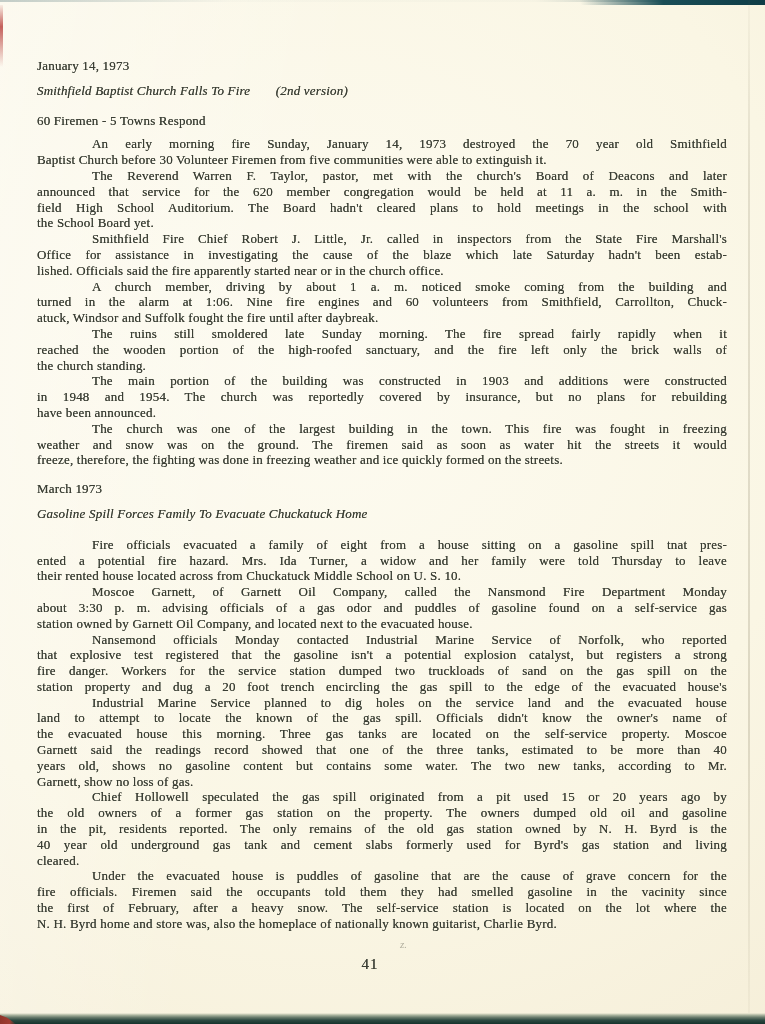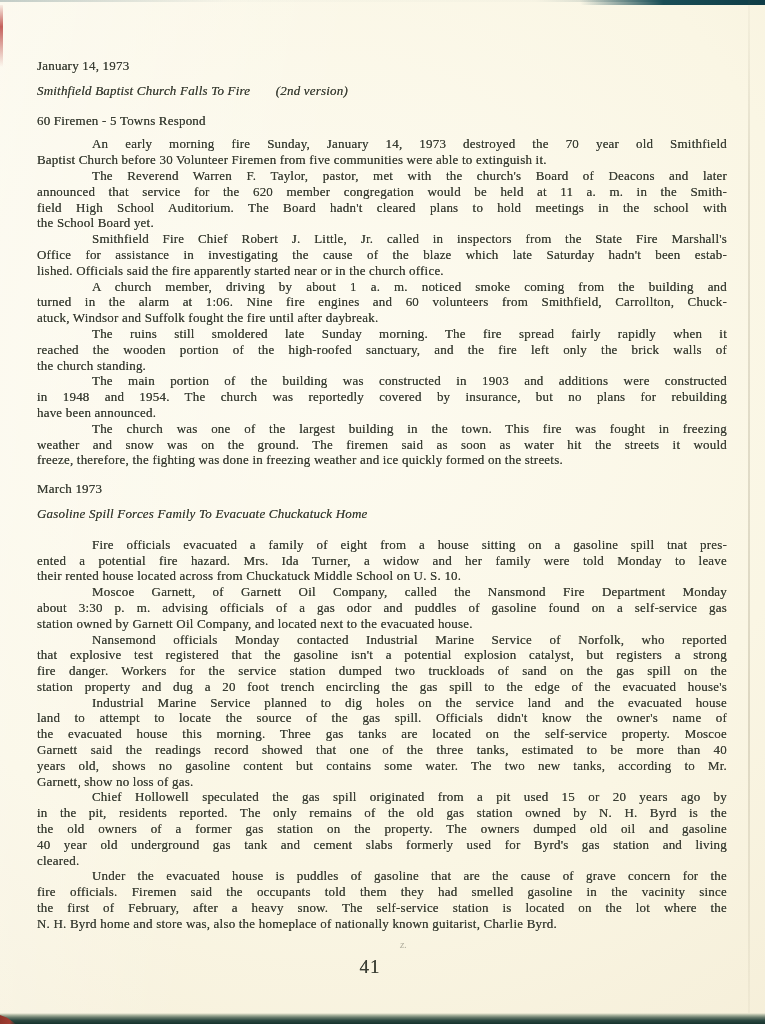--- a/index.html
+++ b/index.html
@@ -53,21 +53,21 @@
   .htitle .suffix { margin-left:22px; }
   .hsub    { margin:0 0 8px 0; }
   .body    { margin:0; }
   .tline   { text-align:justify; text-align-last:justify; }
   .tline.last { text-align-last:left; }
   .para .tline:first-child { text-indent:55px; }
   .art2    { margin-top:13px; }
   .art2 .htitle { margin-bottom:15px; }
   .pagenum {
     position:absolute; top:956px; left:37px; width:666px;
-    text-align:center; font-size:19px; letter-spacing:1px;
+    text-align:center; font-size:15px; letter-spacing:1px;
     text-shadow:0 0 0.3px rgba(58,62,52,0.85);
   }
   .smudge {
     position:absolute; top:938px; left:400px;
     font-size:11px; font-style:italic; color:#8a887a; opacity:0.65;
   }
 </style>
 </head>
 <body>
 
@@ -125,46 +125,46 @@
           </div>
         </div>
     </section>
 
     <section class="art2">
       <div class="hdate">March 1973</div>
       <div class="htitle">Gasoline Spill Forces Family To Evacuate Chuckatuck Home</div>
       <div class="body">
           <div class="para">
             <div class="tline">Fire officials evacuated a family of eight from a house sitting on a gasoline spill tnat pres-</div>
-            <div class="tline">ented a potential fire hazard.  Mrs. Ida Turner, a widow and her family were told Monday to leave</div>
+            <div class="tline">ented a potential fire hazard.  Mrs. Ida Turner, a widow and her family were told Thursday to leave</div>
             <div class="tline last">their rented house located across from Chuckatuck Middle School on U. S. 10.</div>
           </div>
           <div class="para">
             <div class="tline">Moscoe Garnett, of Garnett Oil Company, called the Nansmond Fire Department Monday</div>
             <div class="tline">about 3:30 p. m. advising officials of a gas odor and puddles of gasoline found on a self-service gas</div>
             <div class="tline last">station owned by Garnett Oil Company, and located next to the evacuated house.</div>
           </div>
           <div class="para">
             <div class="tline">Nansemond officials Monday contacted Industrial Marine Service of Norfolk, who reported</div>
             <div class="tline">that explosive test registered that the gasoline isn't a potential explosion catalyst, but registers a strong</div>
             <div class="tline">fire danger.  Workers for the service station dumped two truckloads of sand on the gas spill on the</div>
             <div class="tline">station property and dug a 20 foot trench encircling the gas spill to the edge of the evacuated house's</div>
           </div>
           <div class="para">
             <div class="tline">Industrial Marine Service planned to dig holes on the service land and the evacuated house</div>
-            <div class="tline">land to attempt to locate the source of the gas spill.  Officials didn't know the owner's name of</div>
+            <div class="tline">land to attempt to locate the known of the gas spill.  Officials didn't know the owner's name of</div>
             <div class="tline">the evacuated house this morning.  Three gas tanks are located on the self-service property.  Moscoe</div>
             <div class="tline">Garnett said the readings record showed that one of the three tanks, estimated to be more than 40</div>
             <div class="tline">years old, shows no gasoline content but contains some water.  The two new tanks, according to Mr.</div>
             <div class="tline last">Garnett, show no loss of gas.</div>
           </div>
           <div class="para">
             <div class="tline">Chief Hollowell speculated the gas spill originated from a pit used 15 or 20 years ago by</div>
+            <div class="tline">the old owners of a former gas station on the property.  The owners dumped old oil and gasoline</div>
             <div class="tline">in the pit, residents reported.  The only remains of the old gas station owned by N. H. Byrd is the</div>
-            <div class="tline">the old owners of a former gas station on the property.  The owners dumped old oil and gasoline</div>
             <div class="tline">40 year old underground  gas tank and cement slabs formerly used for Byrd's gas station and living</div>
             <div class="tline last">cleared.</div>
           </div>
           <div class="para">
             <div class="tline">Under the evacuated house is puddles of gasoline that are the cause of grave concern for the</div>
             <div class="tline">fire officials.  Firemen said the occupants told them they had smelled gasoline in the vacinity since</div>
             <div class="tline">the first of February, after a heavy snow.  The self-service station is located on the lot where the</div>
             <div class="tline last">N. H. Byrd home and store was, also the homeplace of nationally known guitarist, Charlie Byrd.</div>
           </div>
         </div>

